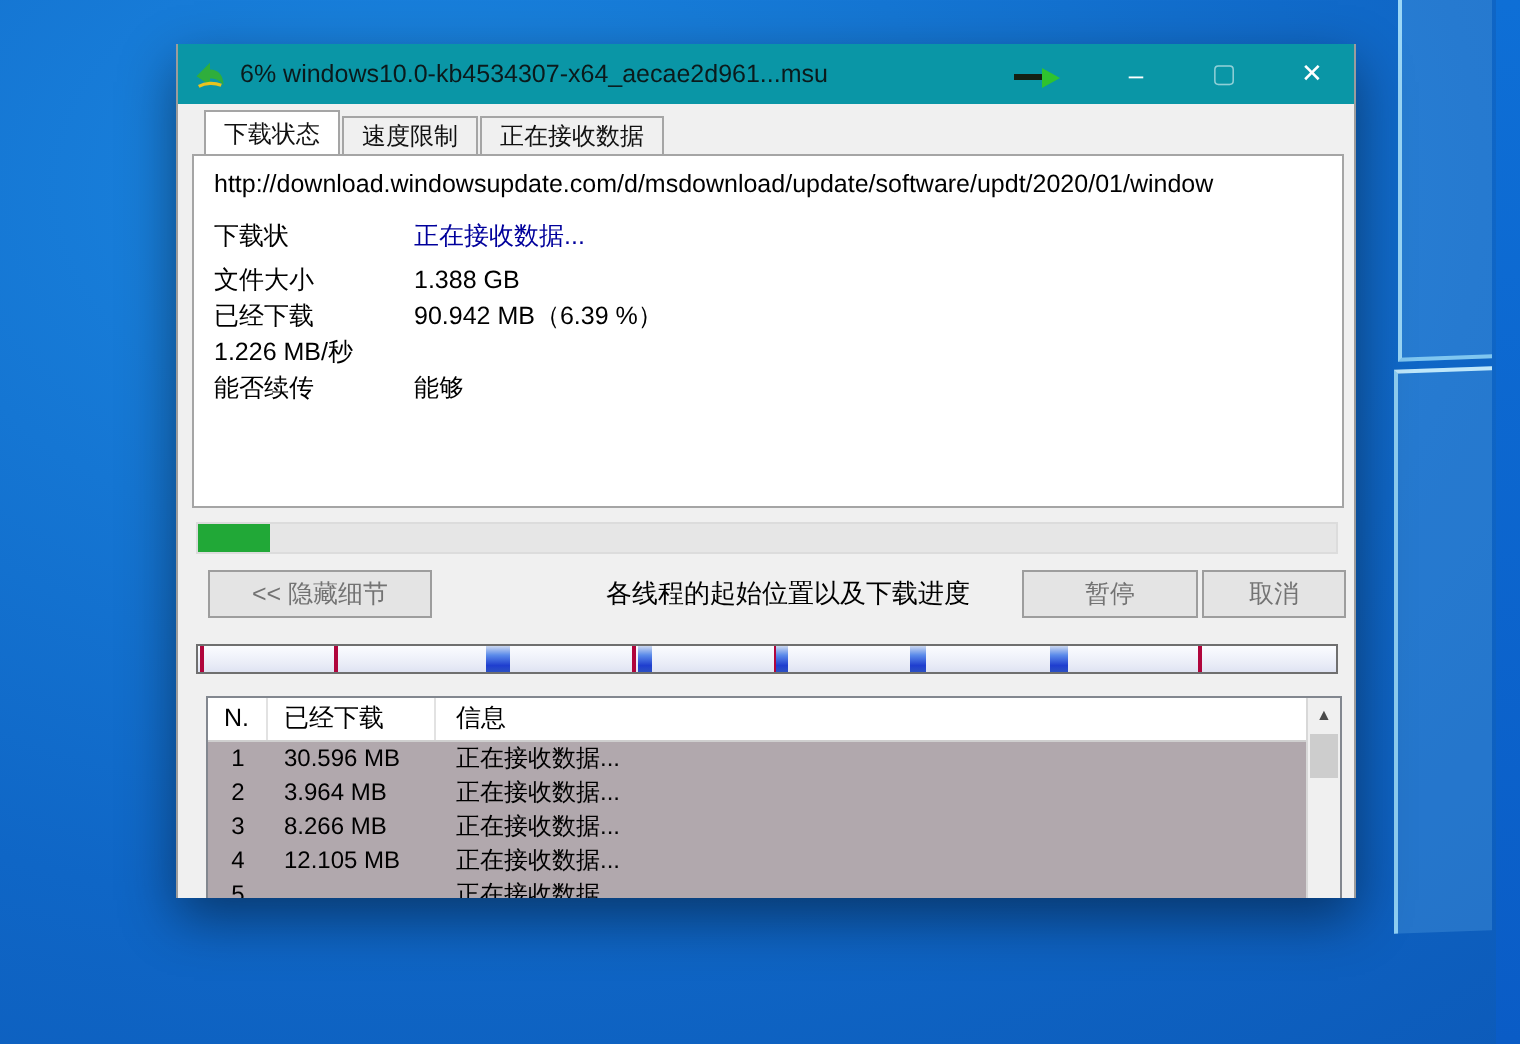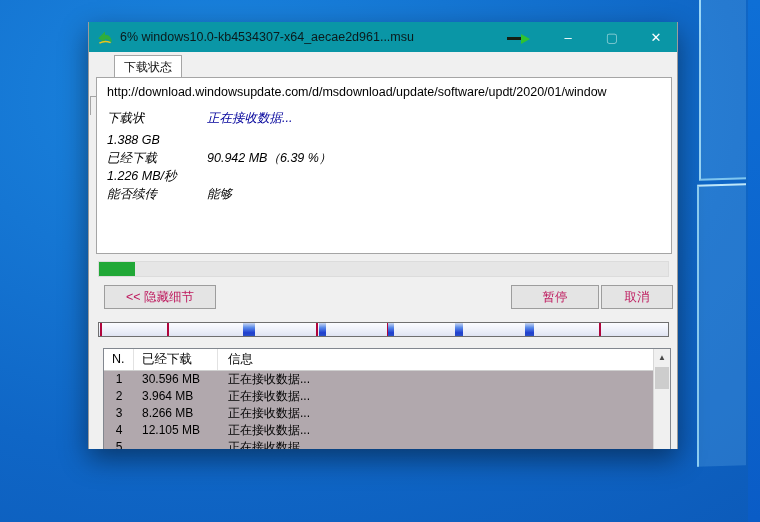--- a/index.html
+++ b/index.html
@@ -40,49 +40,49 @@
   .title-text { margin-left:6px; font-size:12.5px; color:#0b1a1c; white-space:nowrap; }
   .dl-arrow { position:absolute; left:418px; top:13px; width:26px; height:8px; }
   .dl-arrow .shaft { position:absolute; left:0; top:2px; width:15px; height:3px; background:#142013; }
   .dl-arrow .head  { position:absolute; left:14px; top:-1px; width:0; height:0;
     border-left:9px solid #2fc32f; border-top:5px solid transparent; border-bottom:5px solid transparent; }
   .cap-btns { position:absolute; right:6px; top:0; height:30px; display:flex; align-items:center; gap:14px; }
   .cap-btn { width:30px; height:26px; display:flex; align-items:center; justify-content:center;
     color:#fff; font-size:13px; cursor:default; }
   .cap-btn.max { opacity:.55; }
   
-  .tabs { position:absolute; left:1px; top:33px; display:flex; align-items:flex-end; height:22px;flex-direction:column; }
+  .tabs { position:absolute; left:13px; top:33px; display:flex; align-items:flex-end; height:22px; }
   .tab {
     font-size:12px; padding:2px 9px 3px; margin-right:1px;
     border:1px solid #a5a5a5; border-bottom:none; background:#f0f0f0; color:#111;
     height:19px; line-height:14px;
   }
   .tab.active { background:#fff; height:22px; padding-top:4px; position:relative; z-index:2; }
   
   .panel {
     position:absolute; left:7px; top:55px; width:576px; height:177px;
     background:#fff; border:1px solid #a5a5a5; overflow:hidden;
   }
   .url-line { padding:7px 10px 4px; font-size:12.5px; color:#000; white-space:nowrap; overflow:hidden; }
   .detail-rows { padding:6px 0 0 10px; }
-  .detail-row { display:flex; font-size:12.5px; height:18px; line-height:18px; color:#000;font-style:italic; }
+  .detail-row { display:flex; font-size:12.5px; height:18px; line-height:18px; color:#000; }
   .detail-row:first-child { margin-bottom:4px; }
   .detail-label { width:100px; flex:0 0 auto; }
   .detail-value {}
   
   .progress {
     position:absolute; left:9px; top:239px; right:8px; height:16px;
     background:#e6e6e6; border:1px solid #dcdcdc;
   }
   .progress-fill { height:100%; background:#21a837; }
   
   .btn-row { position:absolute; left:0; top:263px; width:100%; height:24px; font-size:12.5px; }
   .btn {
     position:absolute; height:24px; background:#e4e4e4; border:1px solid #9d9d9d;
-    font-size:12.5px; color:#be185d; text-align:center; line-height:22px; cursor:default;
+    font-size:12.5px; color:#737373; text-align:center; line-height:22px; cursor:default;
     font-family:inherit;
   }
   .btn-hide { left:15px; width:112px; }
   .btn-pause { left:422px; width:88px; }
   .btn-cancel { left:512px; width:72px; }
   .center-label { position:absolute; left:150px; width:310px; text-align:center; line-height:24px; color:#000; font-size:13px; }
   
   .thread-bar {
     position:absolute; left:9px; top:300px; right:8px; height:15px;
     background:linear-gradient(180deg,#fbfcff 0%,#e9ecf7 70%,#dfe3f2 100%);
@@ -147,20 +147,21 @@
     </div>
 
   <div class="panel">
     <div class="url-line">http://download.windowsupdate.com/d/msdownload/update/software/updt/2020/01/window</div>
     <div class="detail-rows" id="detailRows">
         <div class="detail-row">
           <span class="detail-label">下载状</span>
           <span class="detail-value" style="color: rgb(0, 0, 155);">正在接收数据...</span>
         </div>
         <div class="detail-row">
+          <span class="detail-label">文件大小</span>
           <span class="detail-value">1.388 GB</span>
         </div>
         <div class="detail-row">
           <span class="detail-label">已经下载</span>
           <span class="detail-value">90.942 MB（6.39 %）</span>
         </div>
         <div class="detail-row">
           <span class="detail-value">1.226 MB/秒</span>
         </div>
         <div class="detail-row">
@@ -169,20 +170,21 @@
         </div>
       </div>
   </div>
 
   <div class="progress">
     <div class="progress-fill" id="progressFill" style="width: 6.39%; background: rgb(33, 168, 55);"></div>
   </div>
 
   <div class="btn-row">
     <button class="btn btn-hide">&lt;&lt; 隐藏细节</button>
+    <span class="center-label">各线程的起始位置以及下载进度</span>
     <button class="btn btn-pause">暂停</button>
     <button class="btn btn-cancel">取消</button>
   </div>
 
   <div class="thread-bar" id="threadBar">
       <div class="t-divider" style="left: 0.1%; background: rgb(176, 5, 60);"></div>
       <div class="t-divider" style="left: 12%; background: rgb(176, 5, 60);"></div>
       <div class="t-divider" style="left: 38.2%; background: rgb(176, 5, 60);"></div>
       <div class="t-divider" style="left: 50.6%; background: rgb(176, 5, 60);"></div>
       <div class="t-divider" style="left: 87.9%; background: rgb(176, 5, 60);"></div>

